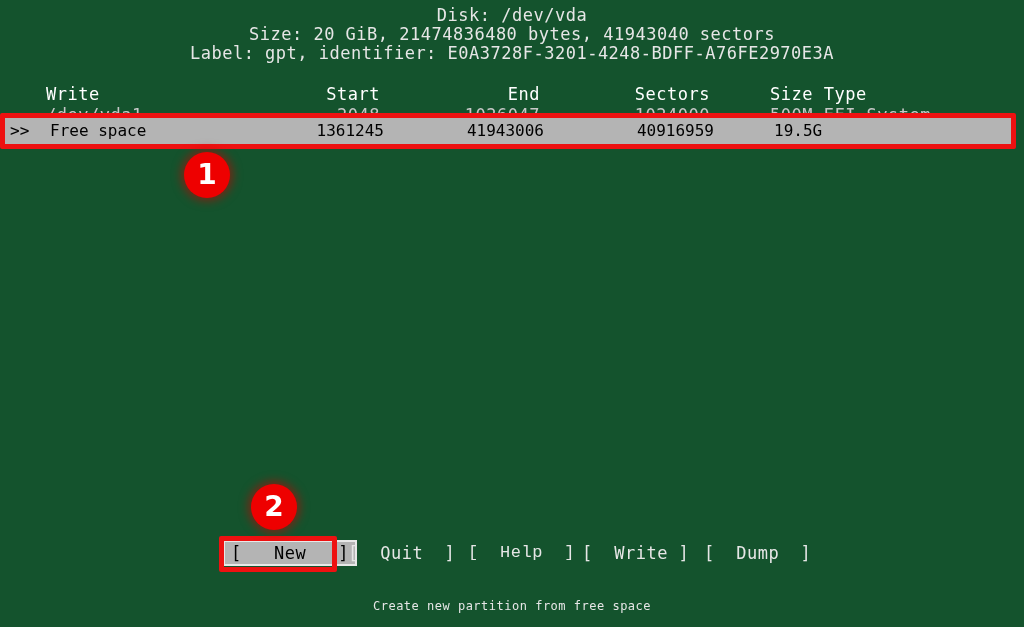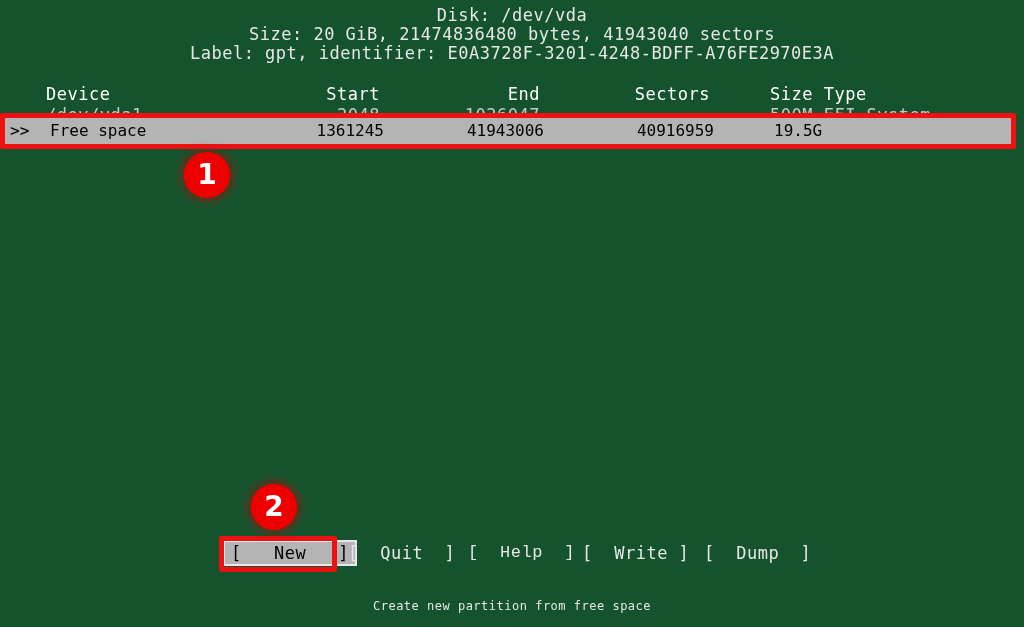--- a/index.html
+++ b/index.html
@@ -163,32 +163,33 @@
   <div class="header">
     <span class="hline title">Disk: /dev/vda</span>
     <span class="hline">Size: 20 GiB, 21474836480 bytes, 41943040 sectors</span>
     <span class="hline">Label: gpt, identifier: E0A3728F-3201-4248-BDFF-A76FE2970E3A</span>
   </div>
 
   <div class="table">
 
     <div class="trow header-row">
       <span class="cell c-marker"></span>
-      <span class="cell c-device">Device</span>
+      <span class="cell c-device">Write</span>
       <span class="cell c-start">Start</span>
       <span class="cell c-end">End</span>
       <span class="cell c-sectors">Sectors</span>
       <span class="cell c-size">Size Type</span>
     </div>
 
     <div class="trow normal-row">
       <span class="cell c-marker"></span>
       <span class="cell c-device">/dev/vda1</span>
       <span class="cell c-start">2048</span>
       <span class="cell c-end">1026047</span>
+      <span class="cell c-sectors">1024000</span>
       <span class="cell c-size">500M EFI System</span>
     </div>
 
   </div>
 
   <div class="row-selected-wrap">
     <div class="row-selected">
       <div class="trow">
         <span class="cell c-marker">&gt;&gt;</span>
         <span class="cell c-device">Free space</span>

